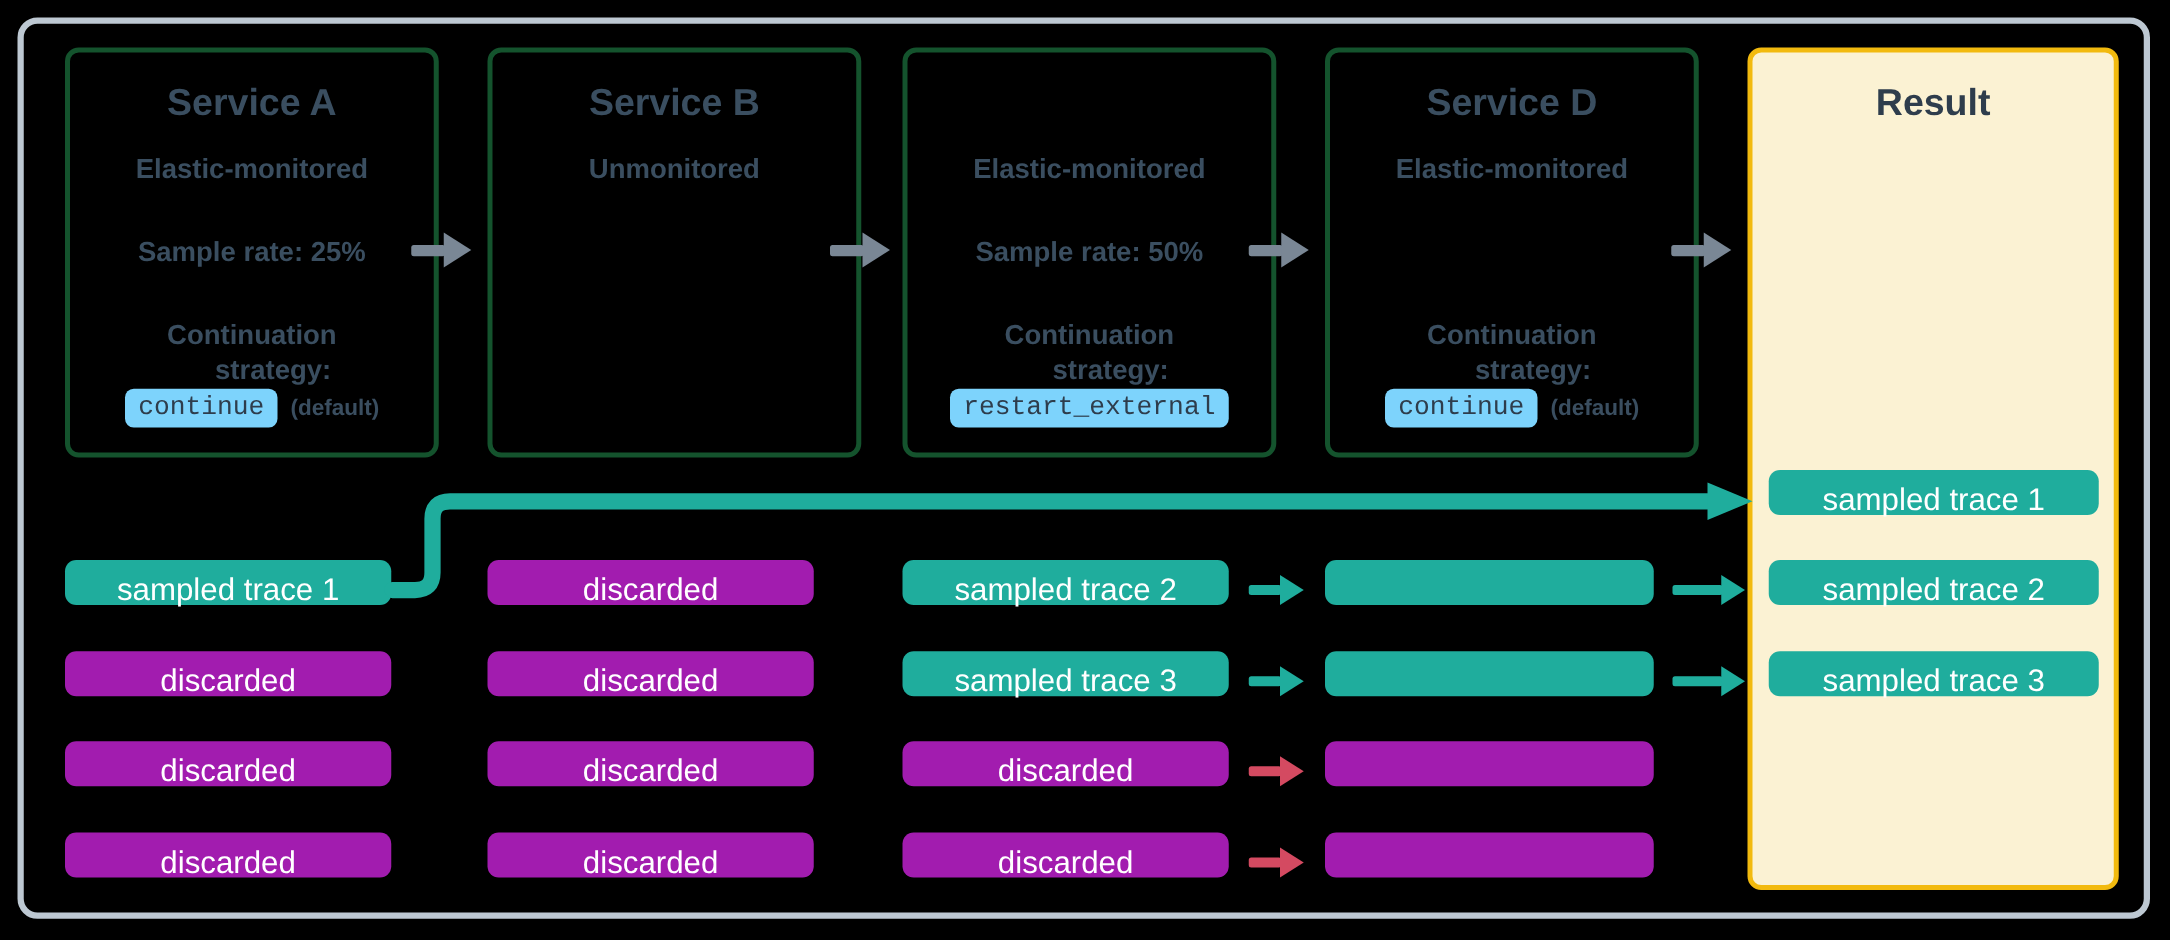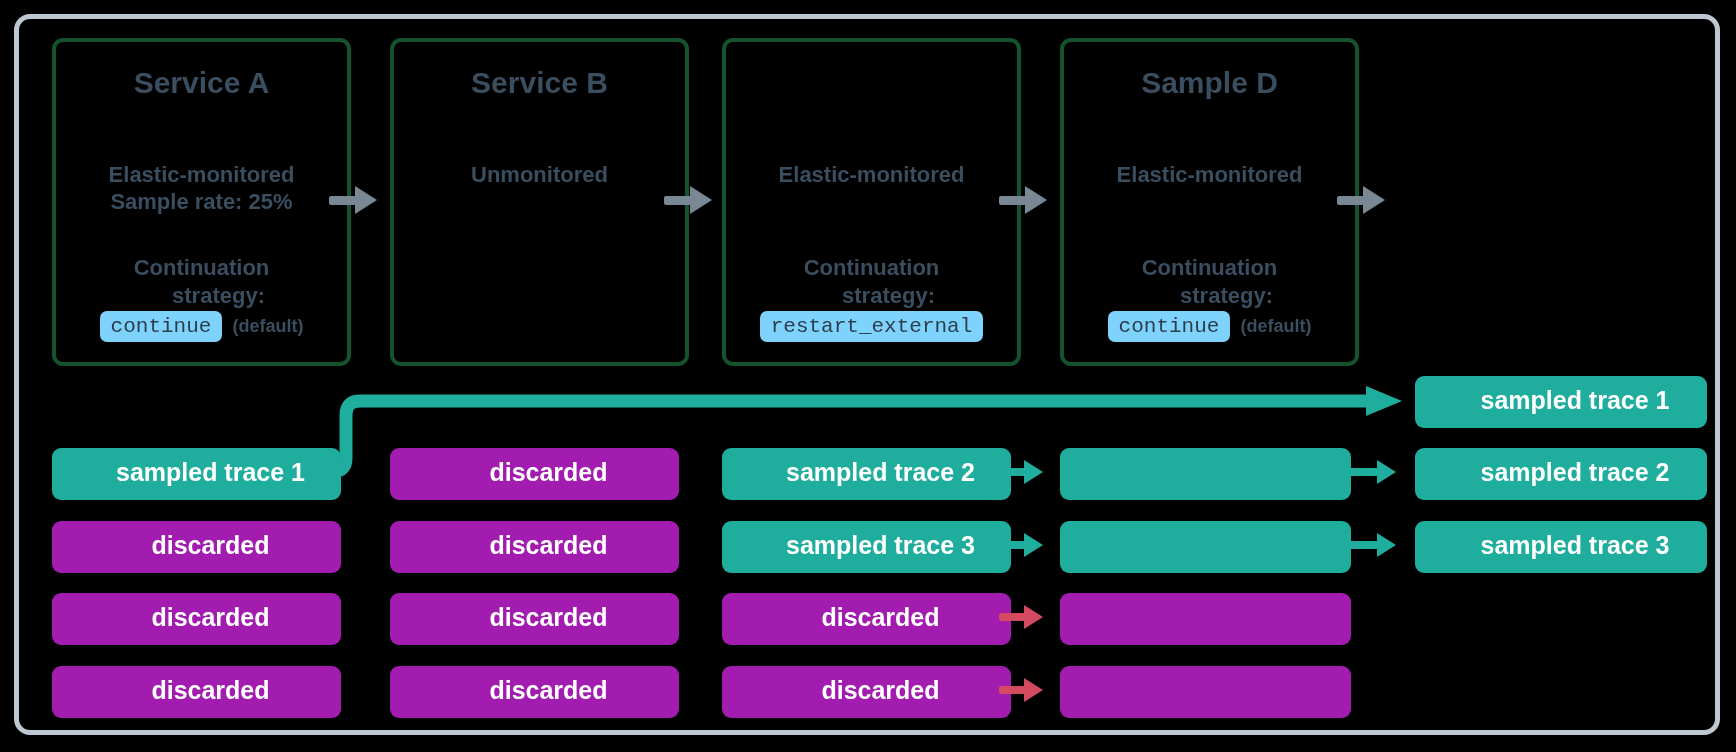--- a/index.html
+++ b/index.html
@@ -11,21 +11,21 @@
     position:absolute;left:14px;top:14px;width:1706px;height:721px;
     border:5px solid #bdc8d2;border-radius:16px;box-sizing:border-box;background:transparent;
   }
   .service-box{
     position:absolute;top:38px;width:299px;height:328px;box-sizing:border-box;
     border:4px solid #14532d;border-radius:11px;background:transparent;
   }
   .box-a{left:52px}.box-b{left:390px}.box-c{left:722px}.box-d{left:1060px}
   .service-box .line{position:absolute;left:0;right:0;text-align:center;color:#3a4e60;}
   .svc-title{top:24px;font-size:30px;font-weight:bold;color:#344656;}
-  .svc-sub{top:80px;font-size:22px;font-weight:bold;margin-top:40px;}
+  .svc-sub{top:80px;font-size:22px;font-weight:bold;}
   .svc-rate{top:147px;font-size:22px;font-weight:bold;}
   .svc-cont1{top:213px;font-size:22px;font-weight:bold;}
   .svc-cont2{top:241px;font-size:22px;font-weight:bold;padding-left:34px;}
   .chip-row{
     position:absolute;left:0;right:0;top:266px;height:36px;
     display:flex;justify-content:center;align-items:center;gap:10px;
   }
   .code-chip{
     background:#7dd3fc;color:#2e3d4c;border-radius:7px;
     font-family:"Liberation Mono","DejaVu Sans Mono",monospace;
@@ -34,22 +34,22 @@
   .default-note{color:#3a4e60;font-size:18px;font-weight:bold;white-space:nowrap;}
   .result-box{
     position:absolute;left:1398px;top:38px;width:297px;height:674px;box-sizing:border-box;
     background:#fbf2d3;border:4px solid #f2ba0e;border-radius:11px;
   }
   .result-title{
     position:absolute;left:0;right:0;top:24px;text-align:center;
     font-size:30px;font-weight:bold;color:#2e3d4c;
   }
   .pill{
-    position:absolute;height:52px;border-radius:9px;line-height:48px;
-    text-align:center;color:#ffffff;font-size:25px;font-weight:bold;white-space:nowrap;padding-left:28px;
+    position:absolute;height:36px;border-radius:9px;line-height:48px;
+    text-align:center;color:#ffffff;font-size:25px;font-weight:normal;white-space:nowrap;
   }
   .pill.teal{background:#1fad9d;}
   .pill.red{background:#a21caf;}
   
   .flow-arrow{position:absolute;top:186px;width:48px;height:28px;}
   .flow-arrow .shaft{position:absolute;left:0;top:10px;width:27px;height:9px;border-radius:2px;}
   .flow-arrow .head{
     position:absolute;left:26px;top:0;width:0;height:0;
     border-top:14px solid transparent;border-bottom:14px solid transparent;
     border-left:22px solid transparent;
@@ -91,38 +91,42 @@
     </div>
   </div>
 
   <div class="service-box box-b">
     <div class="line svc-sub">Unmonitored</div>
     <div class="line svc-title">Service B</div>
   </div>
 
   <div class="service-box box-c">
     <div class="line svc-sub">Elastic-monitored</div>
+    <div class="line svc-rate">Sample rate: 50%</div>
     <div class="line svc-cont1">Continuation</div>
     <div class="line svc-cont2">strategy:</div>
     <div class="chip-row">
       <span class="code-chip">restart_external</span>
     </div>
   </div>
 
   <div class="service-box box-d">
-    <div class="line svc-title">Sample D</div>
+    <div class="line svc-title">Service D</div>
     <div class="line svc-sub">Elastic-monitored</div>
     <div class="line svc-cont1">Continuation</div>
     <div class="line svc-cont2">strategy:</div>
     <div class="chip-row">
       <span class="code-chip">continue</span>
       <span class="default-note">(default)</span>
     </div>
   </div>
 
+  <div class="result-box">
+    <div class="result-title">Result</div>
+  </div>
 
   <div class="flow-arrow gray" style="left:329px">
       <div class="shaft"></div>
       <div class="head"></div>
     </div>
   <div class="flow-arrow gray" style="left:664px">
       <div class="shaft"></div>
       <div class="head"></div>
     </div>
   <div class="flow-arrow gray" style="left:999px">

